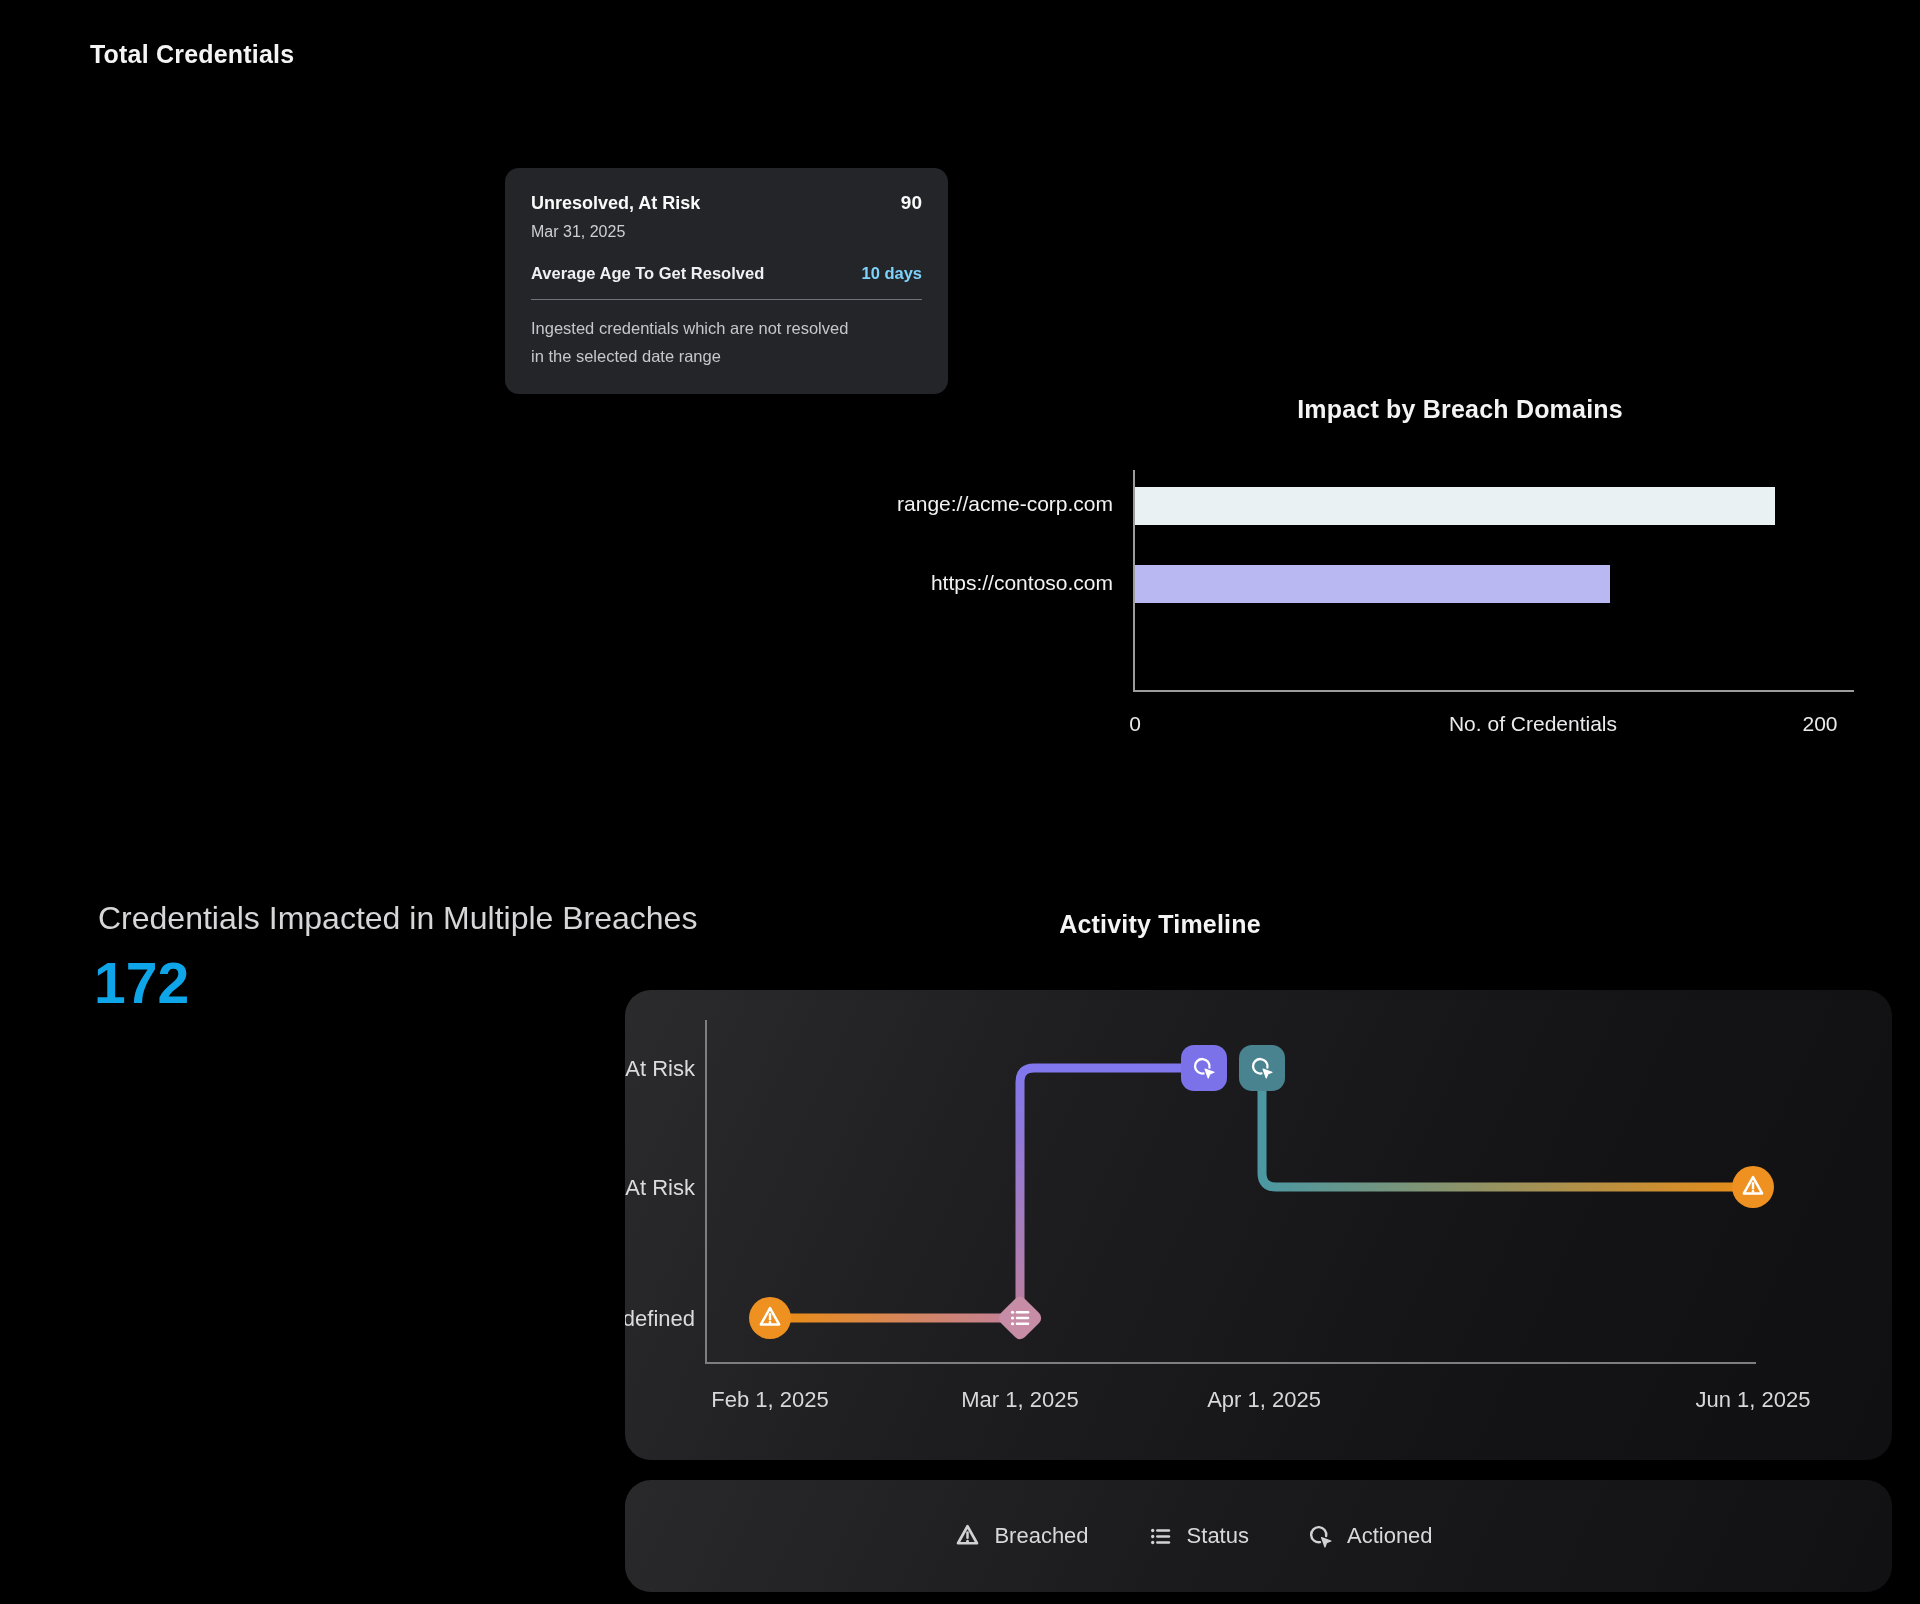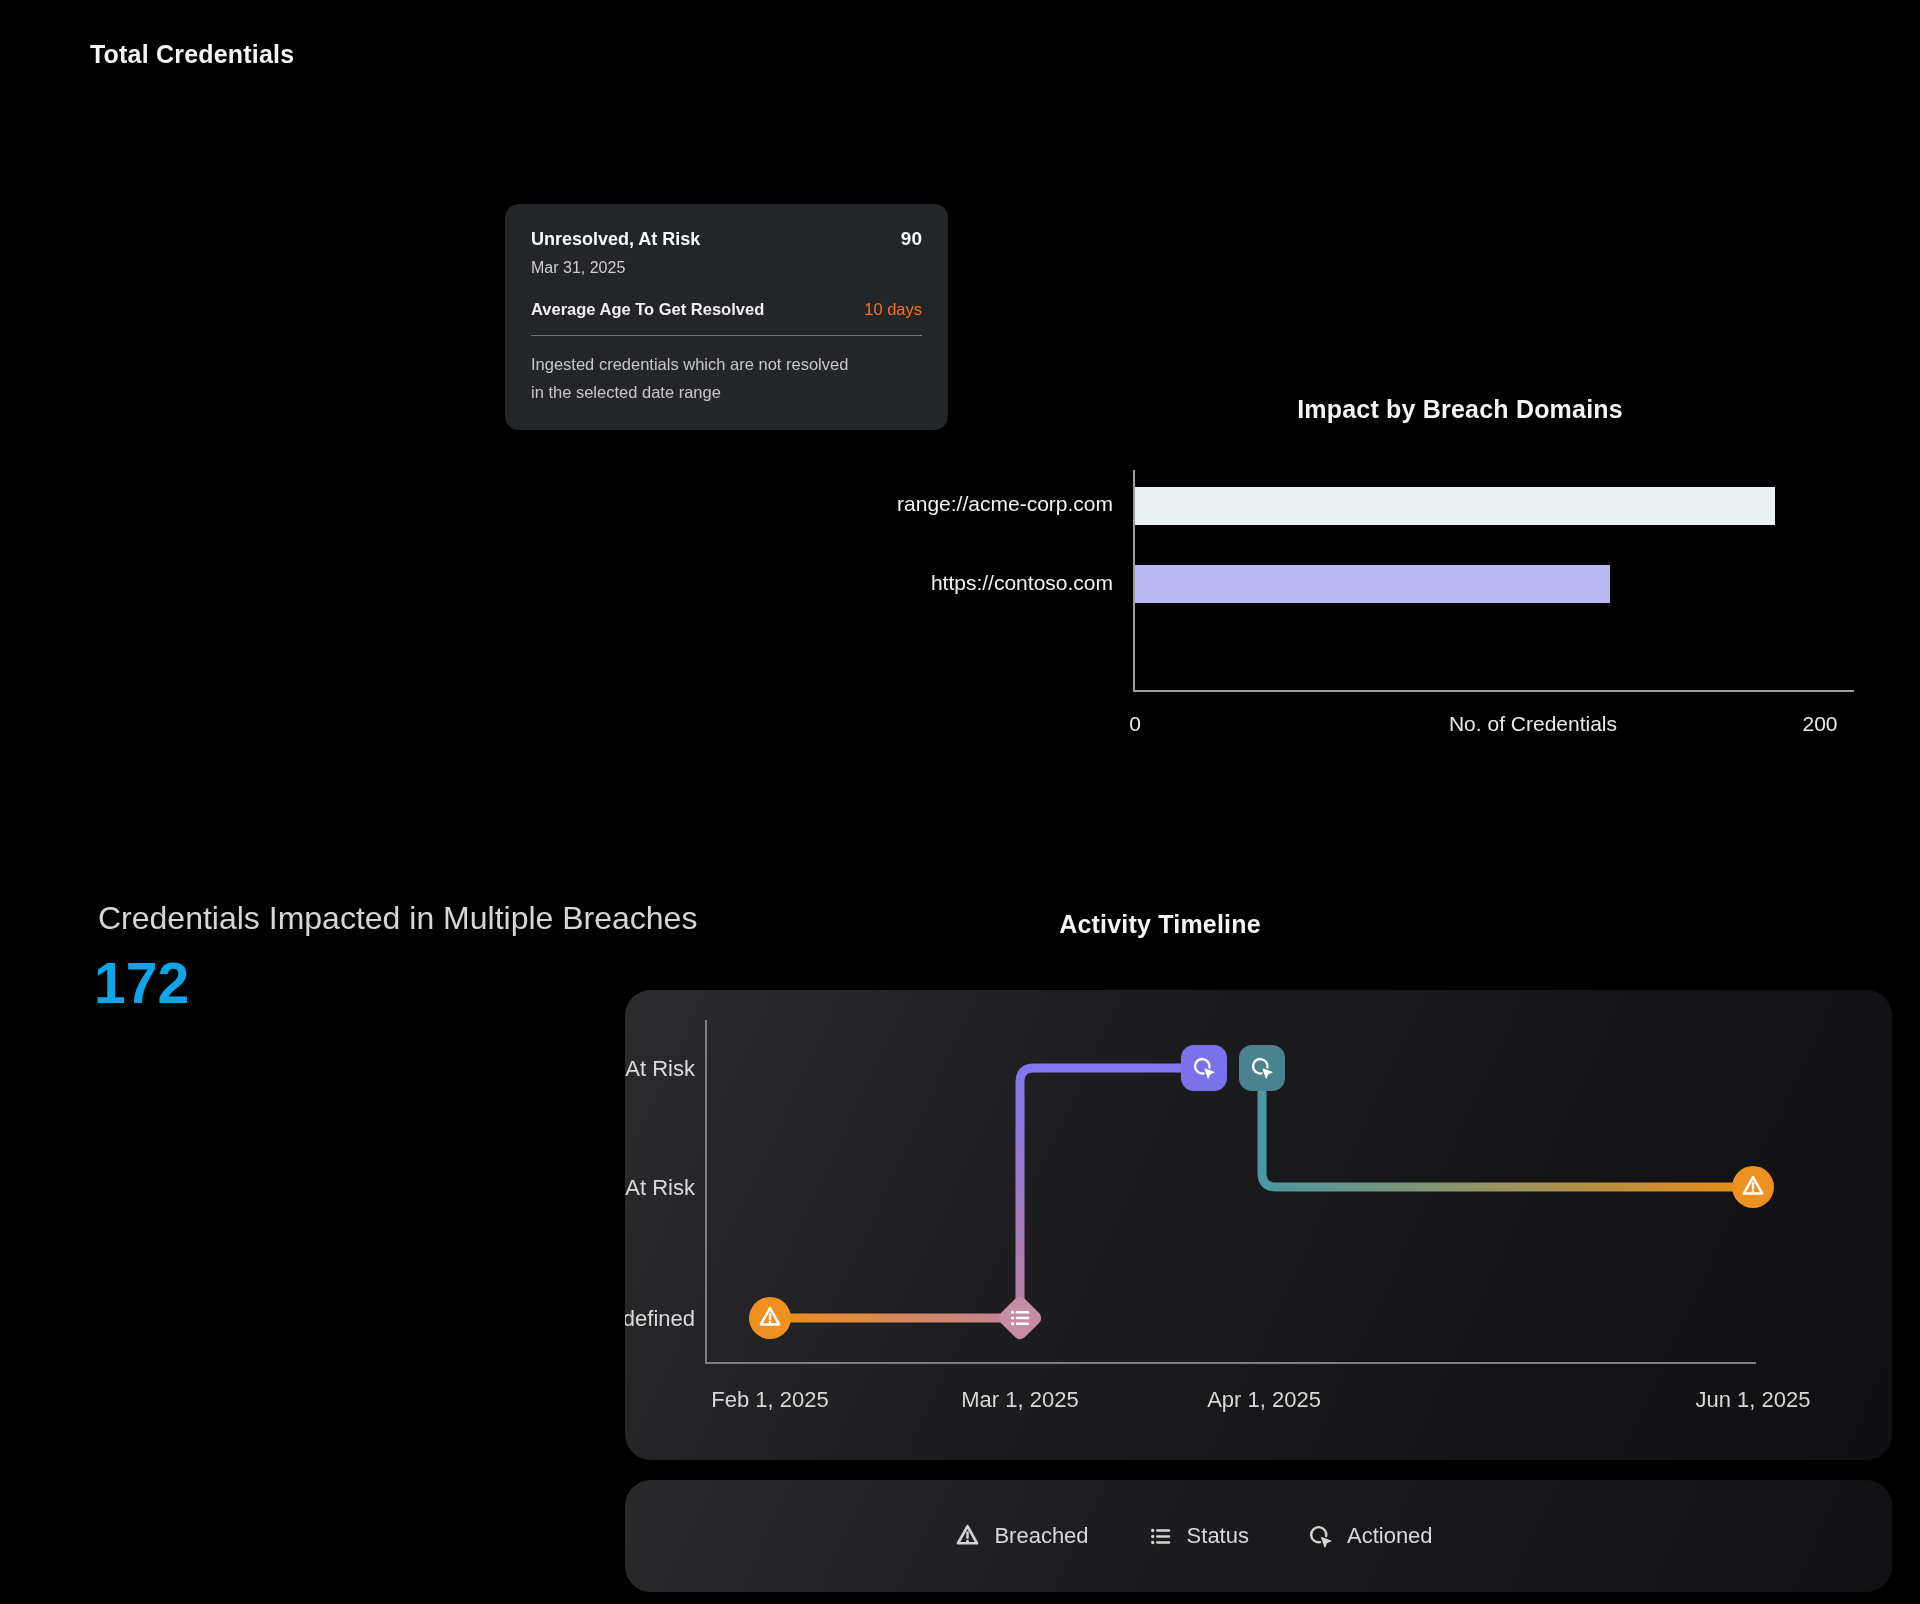--- a/index.html
+++ b/index.html
@@ -7,28 +7,28 @@
          font-family:"Liberation Sans","DejaVu Sans",sans-serif;}
   .abs{position:absolute;}
   .h-title{font-size:25px;font-weight:600;color:#f4f4f5;letter-spacing:.2px;}
   .center{text-align:center;}
   
   .glow{left:74px;top:110px;width:732px;height:766px;border-radius:36px;
         background:linear-gradient(178deg,#2e5bef 0%,#1d3fb4 28%,#0c1a60 58%,#04081f 100%);}
   .card{position:absolute;left:16px;top:16px;right:16px;bottom:16px;background:#fcfcfd;border-radius:26px;overflow:hidden;}
   
   .tooltip{left:505px;top:168px;width:443px;box-sizing:border-box;background:#232529;border-radius:14px;
-           padding:24px 26px 24px 26px;color:#fff;box-shadow:0 14px 34px rgba(0,0,0,.5);z-index:5;margin-top:36px;}
+           padding:24px 26px 24px 26px;color:#fff;box-shadow:0 14px 34px rgba(0,0,0,.5);z-index:5;}
   .tt-row{display:flex;justify-content:space-between;align-items:baseline;}
   .tt-title{font-size:18px;font-weight:700;color:#fafafa;}
   .tt-value{font-size:19px;font-weight:700;color:#fafafa;}
   .tt-date{margin-top:9px;font-size:16px;color:#cfcfd3;}
   .tt-metric{margin-top:23px;}
   .tt-mlabel{font-size:16.5px;font-weight:600;color:#f0f0f2;}
-  .tt-mvalue{font-size:16.5px;font-weight:400;color:#f97316;}
+  .tt-mvalue{font-size:16.5px;font-weight:700;color:#7dd3fc;}
   .tt-div{margin-top:16px;border:none;border-top:1px solid #72727a;}
   .tt-desc{margin-top:15px;font-size:16.5px;line-height:1.68;color:#c7c7cb;width:332px;}
   
   .bar-label{width:413px;text-align:right;font-size:21px;color:#f2f2f3;}
   .plot{left:1133px;top:470px;width:719px;height:220px;border-left:2px solid #9c9c9e;border-bottom:2px solid #9c9c9e;}
   .hbar{position:absolute;left:0;height:38px;}
   .axis-lab{font-size:21px;color:#eaeaec;}
   
   .stat-label{font-size:32px;color:#d6d6d8;}
   .stat-value{font-size:57px;font-weight:700;color:#0ea5e9;}

